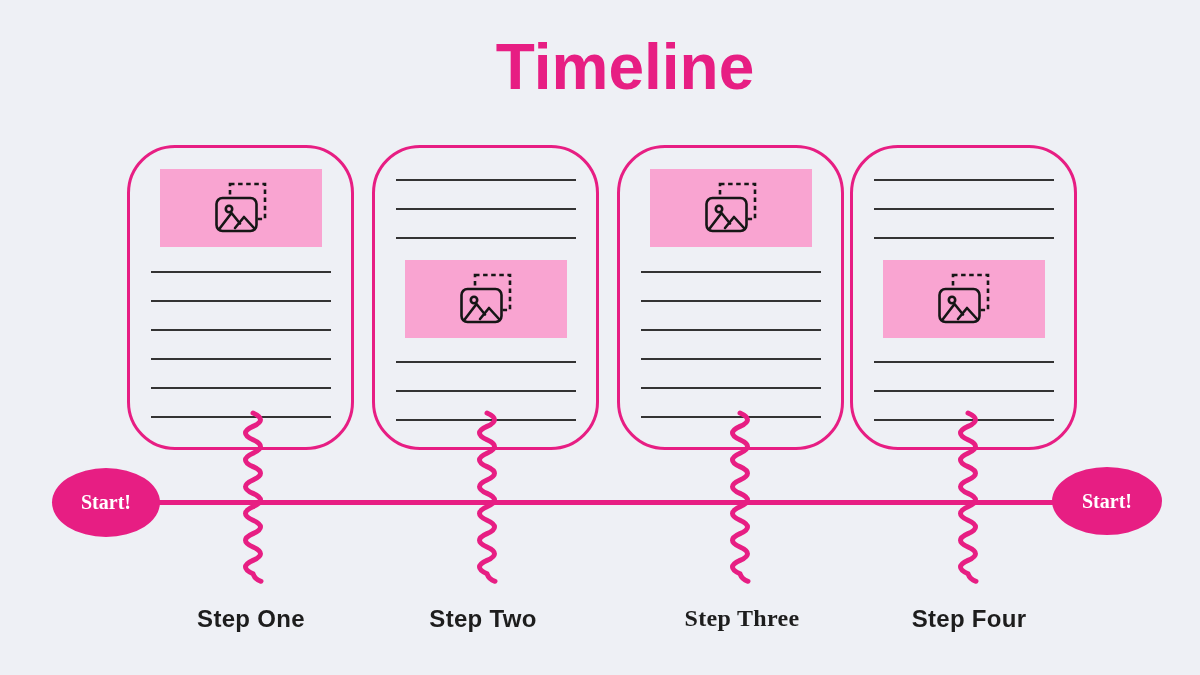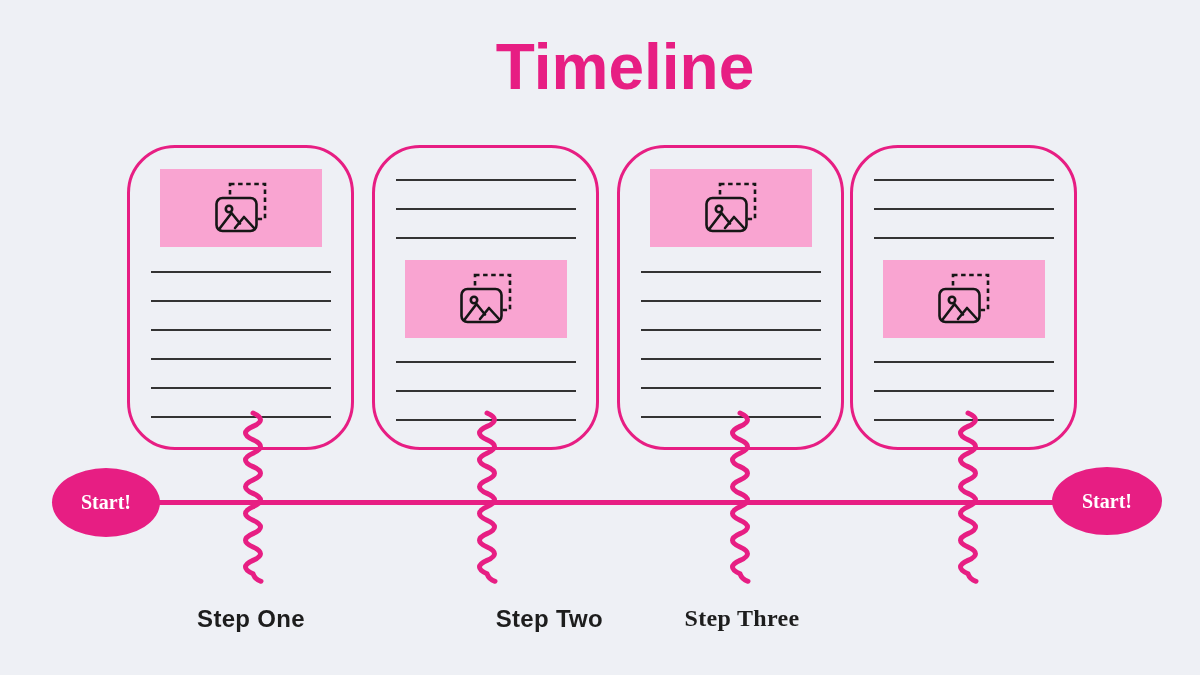--- a/index.html
+++ b/index.html
@@ -92,21 +92,21 @@
 
   
   .step-label{
     position:absolute;top:581px;width:220px;
     text-align:center;
     font-size:24px;font-weight:700;letter-spacing:0.3px;
     color:var(--label-text);
     margin-top:24px;
   }
   .step-label.l1{left:141px;}
-  .step-label.l2{left:383px;text-align:right;}
+  .step-label.l2{left:373px;}
   .step-label.l3{left:632px;font-family:Liberation Serif, serif;}
   .step-label.l4{left:859px;}
 </style>
 </head>
 <body>
 
 <div class="stage">
 
   <h1 class="title">Timeline</h1>
 
@@ -208,14 +208,15 @@
   <svg class="squiggle s4" viewBox="0 0 28 178">
     <path d="M14 3 q15 6.7 0 13.4 q-15 6.7 0 13.4 q15 6.7 0 13.4 q-15 6.7 0 13.4 q15 6.7 0 13.4 q-15 6.7 0 13.4 q15 6.7 0 13.4 q-15 6.7 0 13.4 q15 6.7 0 13.4 q-15 6.7 0 13.4 q15 6.7 0 13.4 q-15 6.7 0 13.4 q2 5.5 8 7.5"></path>
   </svg>
 
   <div class="badge start">Start!</div>
   <div class="badge finish">Start!</div>
 
   <div class="step-label l1">Step One</div>
   <div class="step-label l2">Step Two</div>
   <div class="step-label l3">Step Three</div>
+  <div class="step-label l4">Step Four</div>
 
 </div>
 
 </body></html>

